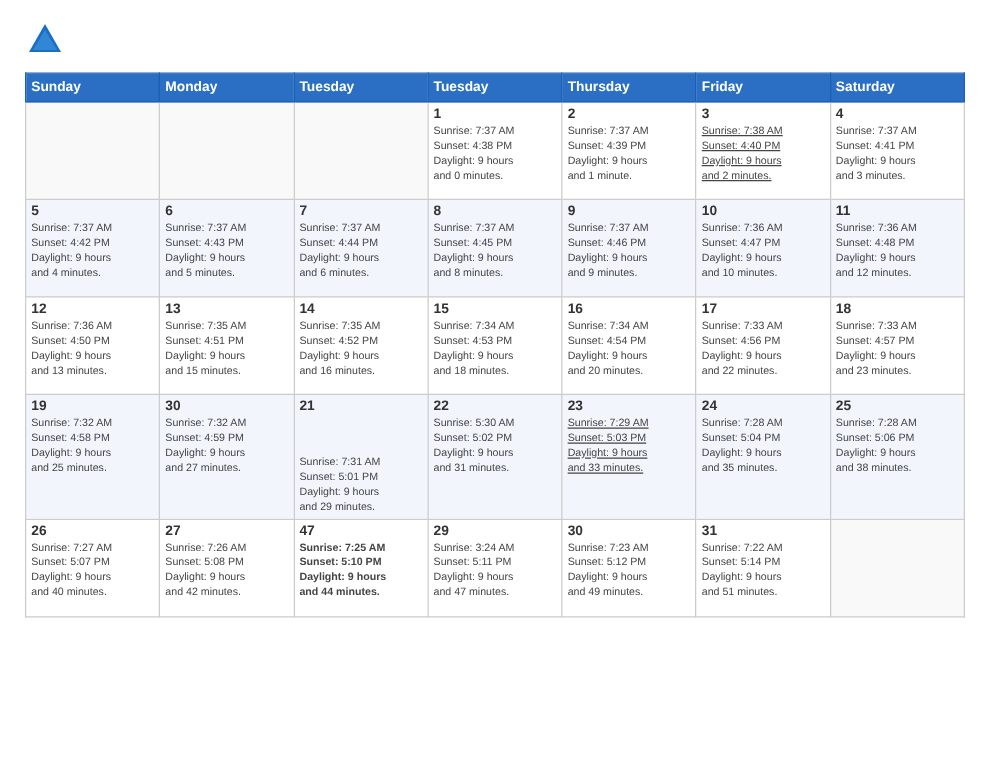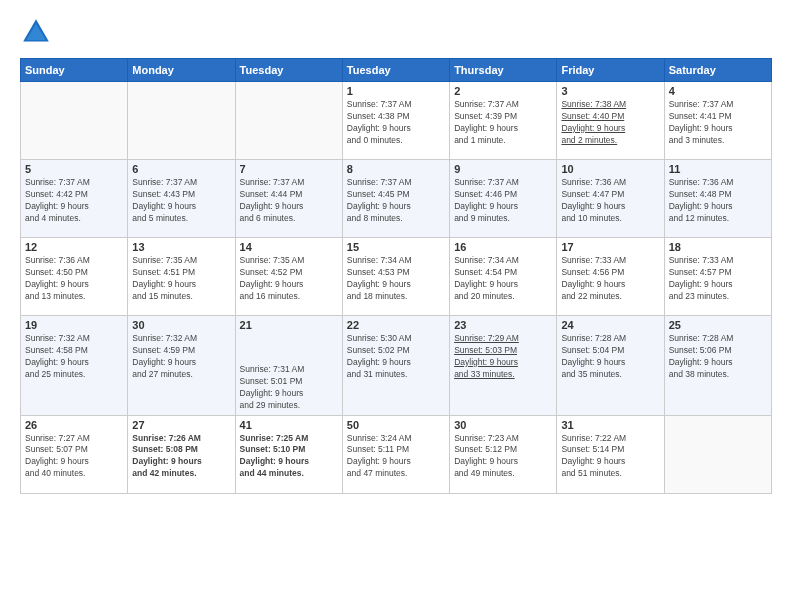--- a/index.html
+++ b/index.html
@@ -321,34 +321,34 @@
         <tr>
           <td>
             <div class="day-number">26</div>
             <div class="day-info" style="white-space: pre-line;">Sunrise: 7:27 AM
 Sunset: 5:07 PM
 Daylight: 9 hours
 and 40 minutes.</div>
           </td>
           <td>
             <div class="day-number">27</div>
-            <div class="day-info" style="white-space: pre-line; font-weight: bold;">Sunrise: 7:26 AM
+            <div class="day-info" style="white-space: pre-line;">Sunrise: 7:26 AM
 Sunset: 5:08 PM
 Daylight: 9 hours
 and 42 minutes.</div>
           </td>
           <td>
-            <div class="day-number">41</div>
+            <div class="day-number">47</div>
             <div class="day-info" style="white-space: pre-line; font-weight: bold;">Sunrise: 7:25 AM
 Sunset: 5:10 PM
 Daylight: 9 hours
 and 44 minutes.</div>
           </td>
           <td>
-            <div class="day-number">50</div>
+            <div class="day-number">29</div>
             <div class="day-info" style="white-space: pre-line;">Sunrise: 3:24 AM
 Sunset: 5:11 PM
 Daylight: 9 hours
 and 47 minutes.</div>
           </td>
           <td>
             <div class="day-number">30</div>
             <div class="day-info" style="white-space: pre-line;">Sunrise: 7:23 AM
 Sunset: 5:12 PM
 Daylight: 9 hours

